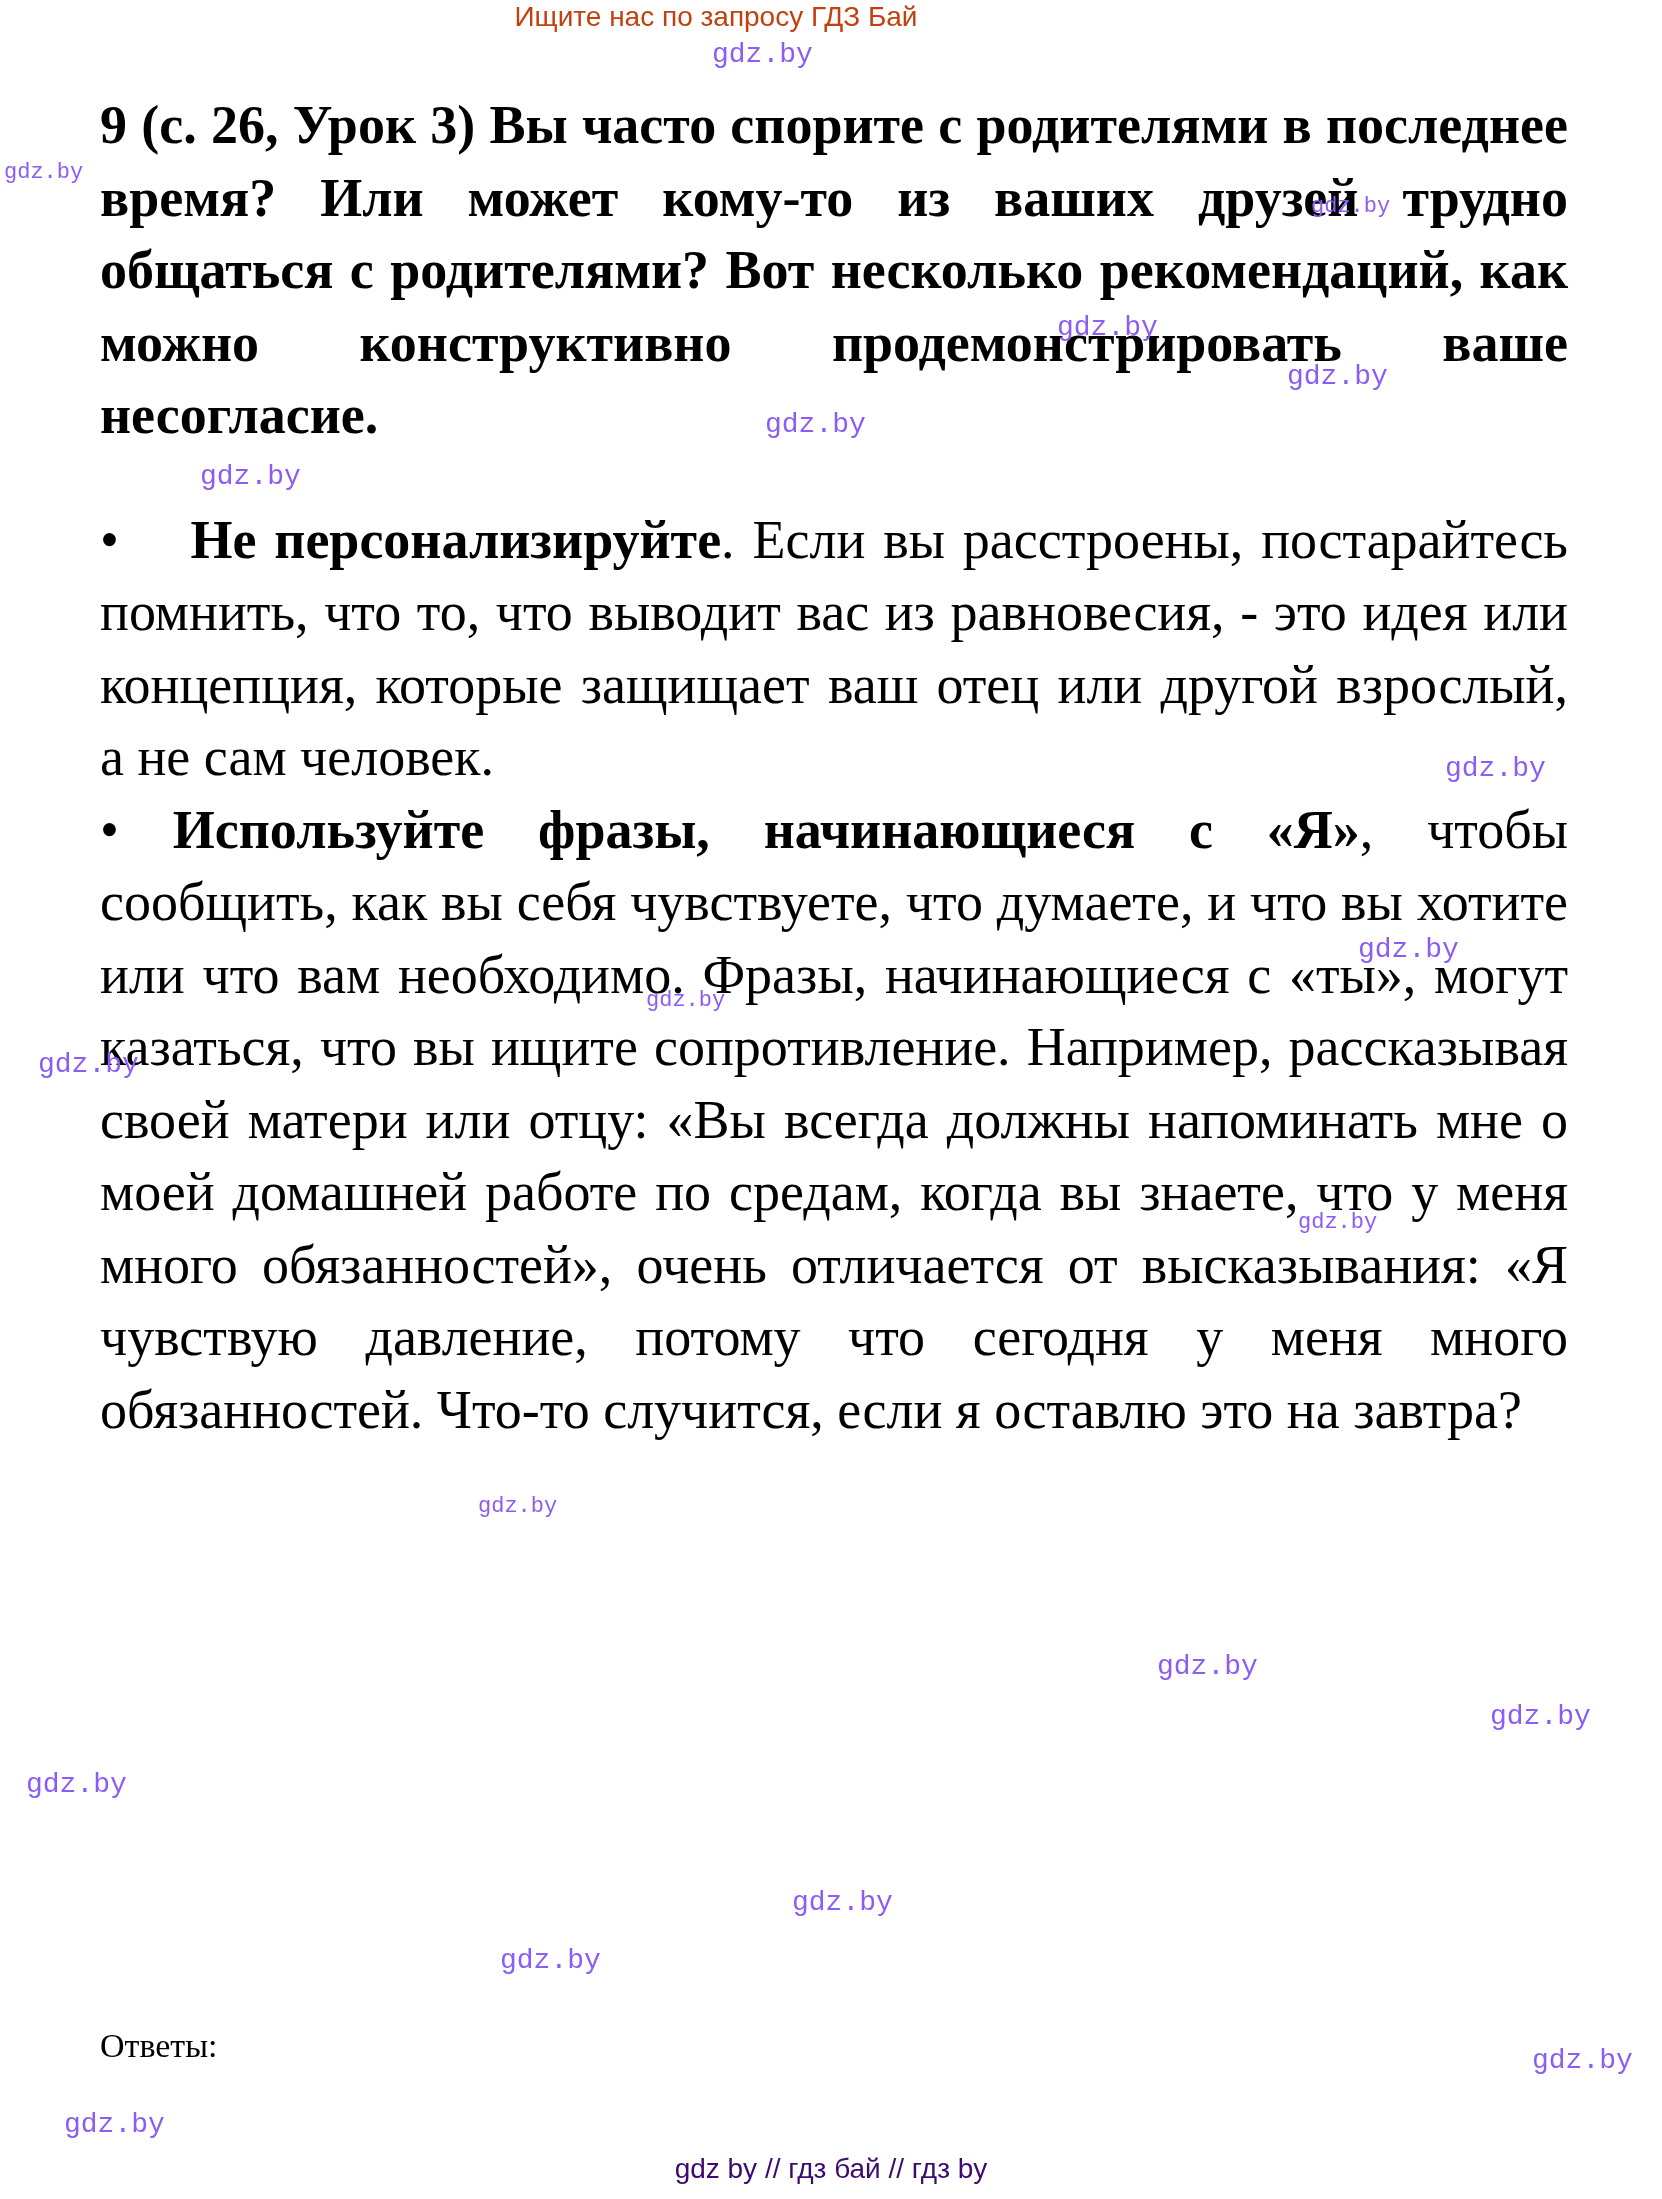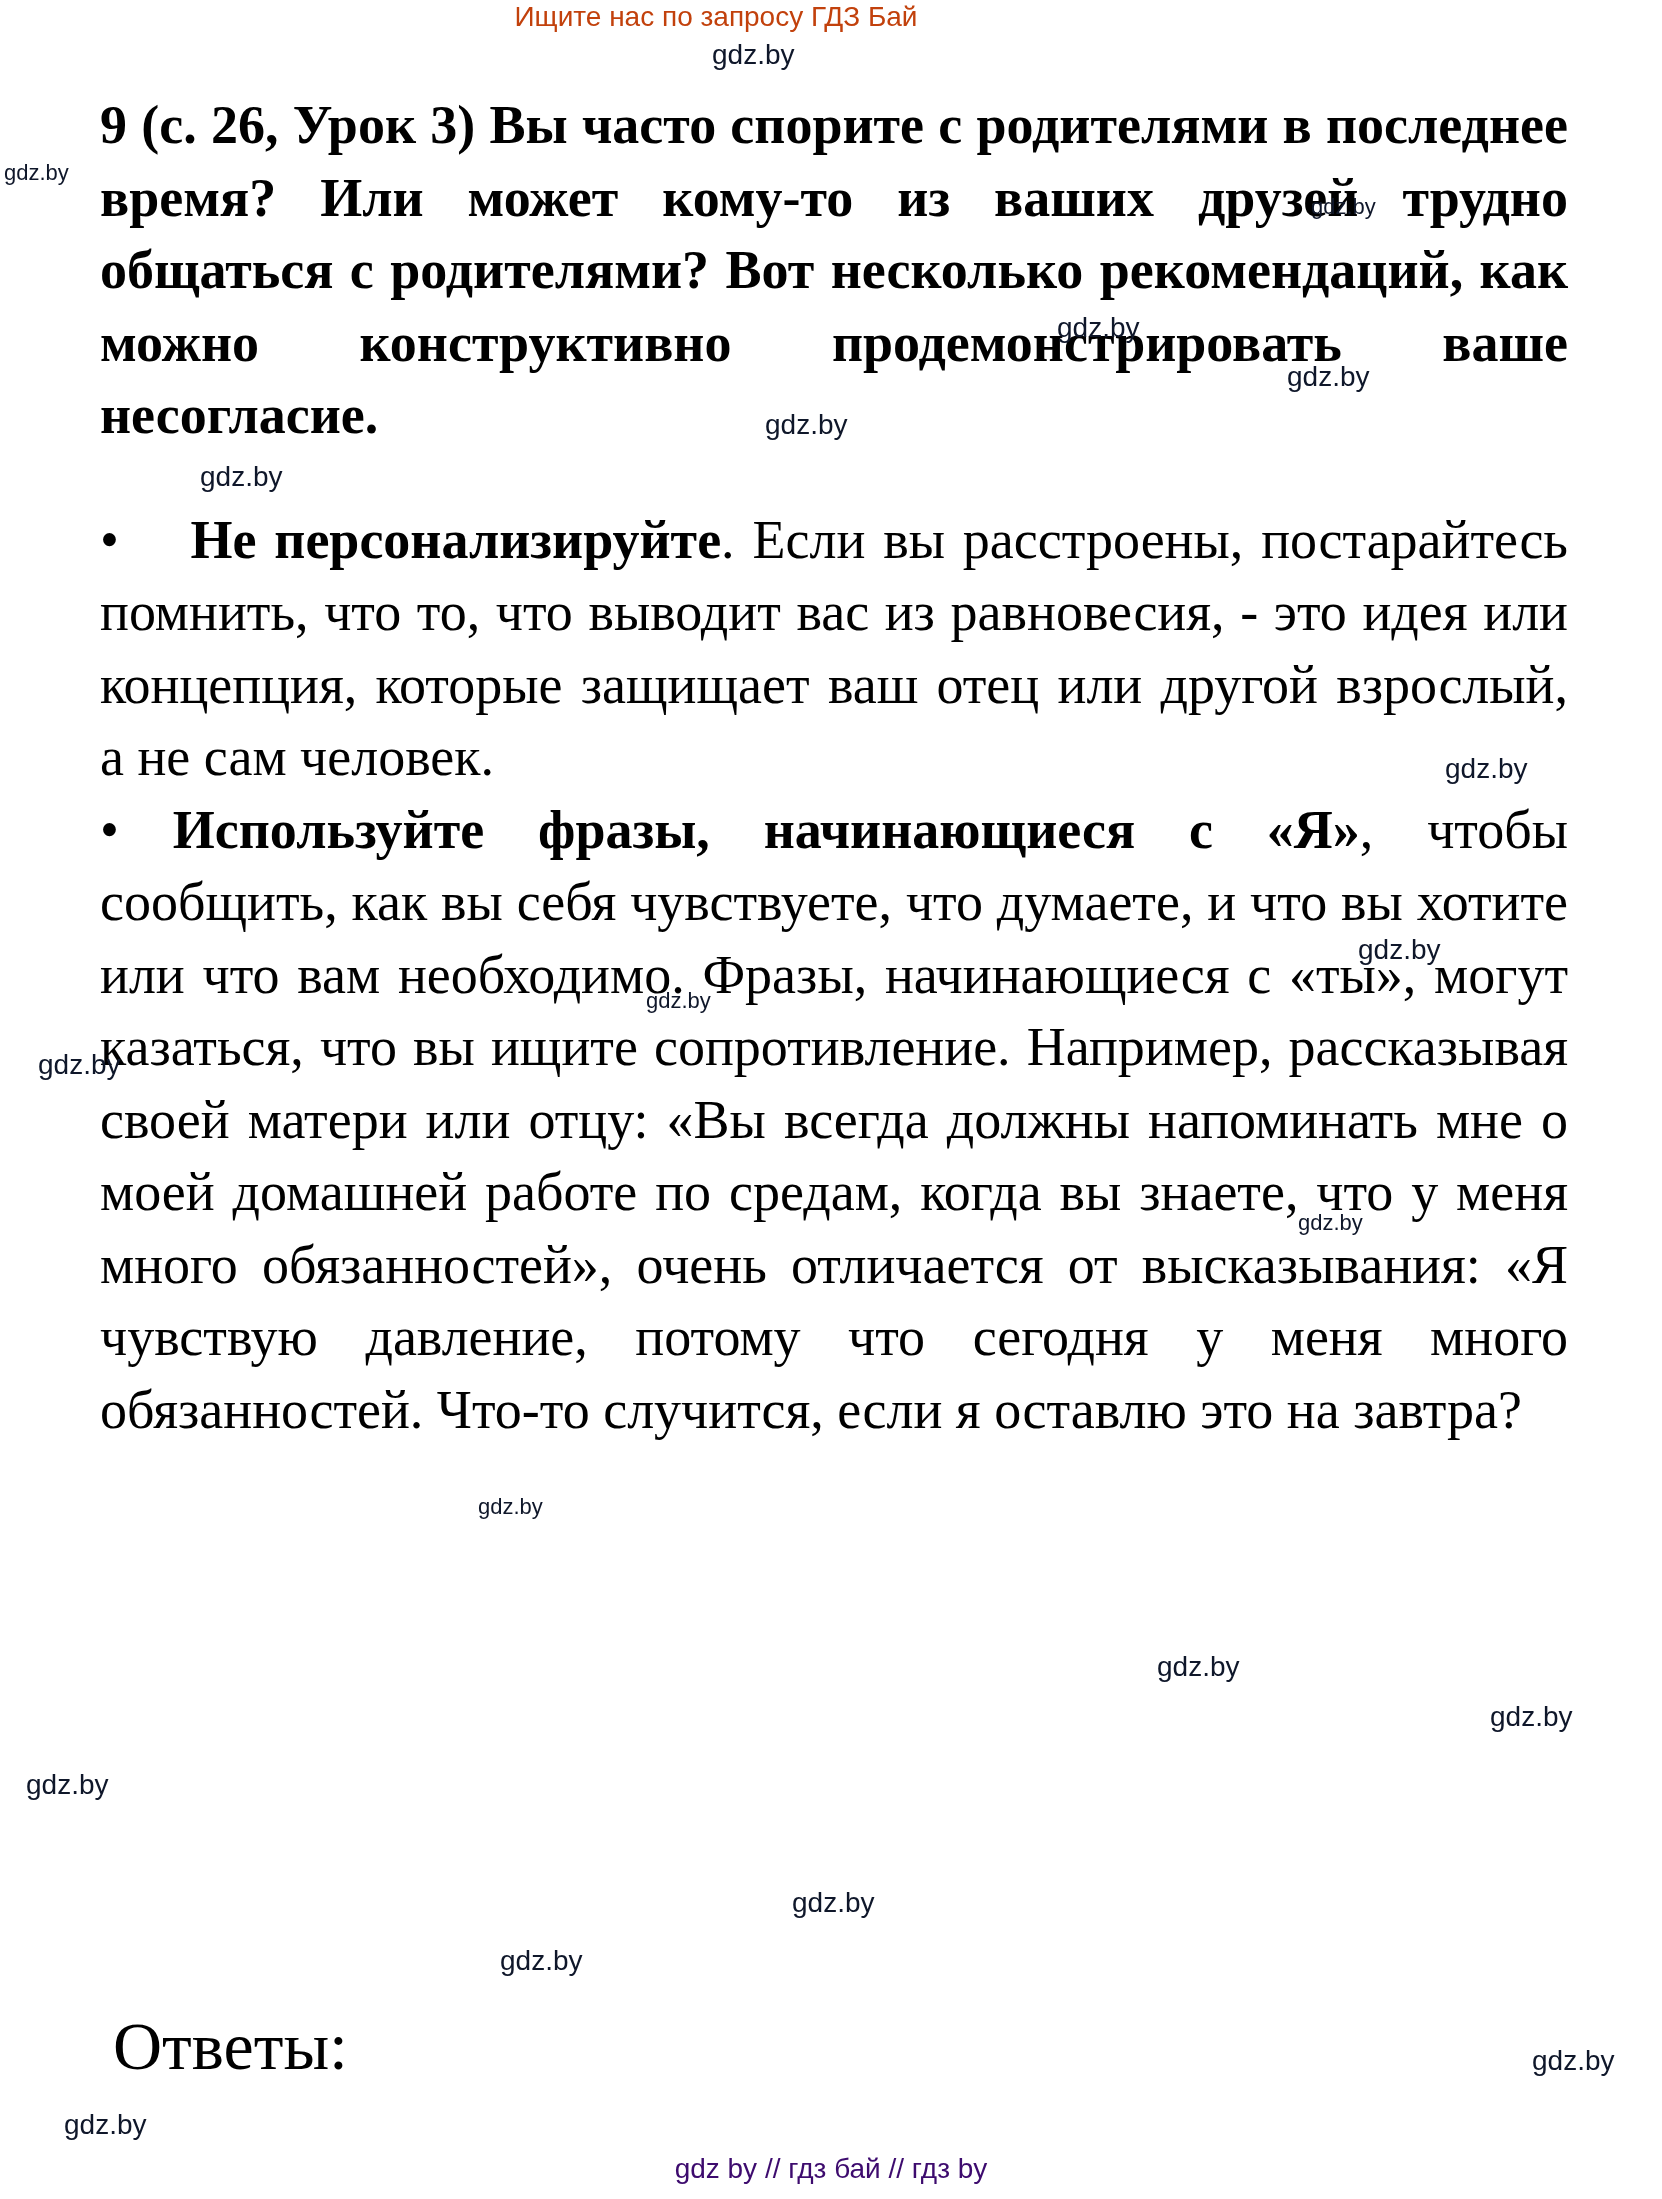--- a/index.html
+++ b/index.html
@@ -9,23 +9,23 @@
             font-family: "Liberation Sans", sans-serif; font-size: 28px; color: #c2410c;
             line-height: 34px; }
   .footer { position: absolute; top: 2152px; left: 0; width: 1662px; text-align: center;
             font-family: "Liberation Sans", sans-serif; font-size: 28px; color: #3d0b6e;
             line-height: 34px; }
   .content { position: absolute; left: 100px; top: 62px; width: 1468px; }
   .para { font-size: 54px; line-height: 72.5px; text-align: justify; margin: 0; }
   .para.heading { font-weight: bold; margin-top: 27px; }
   .para.spaced { margin-top: 52px; }
   b { font-weight: bold; font-family: Liberation Serif, serif; }
-  .answers { position: absolute; left: 113px; top: 2010px; font-size: 68px; line-height: 72px; }
-  .wm { position: absolute; font-family: Liberation Sans, sans-serif; font-size: 28px;
-        color: #0f172a; line-height: 30px; white-space: nowrap; }
+  .answers { position: absolute; left: 100px; top: 2010px; font-size: 34px; line-height: 72px; }
+  .wm { position: absolute; font-family: Liberation Mono, monospace; font-size: 28px;
+        color: #8b5cf6; line-height: 30px; white-space: nowrap; }
   .wm.small { font-size: 22px; }
 </style>
 </head>
 <body>
 
 <div class="banner">Ищите нас по запросу ГДЗ Бай</div>
 
 <div class="content">
   <p class="para heading">9 (с. 26, Урок 3) Вы часто спорите с родителями в последнее время? Или может кому-то из ваших друзей трудно общаться с родителями? Вот несколько рекомендаций, как можно конструктивно продемонстрировать ваше несогласие.</p>
 

